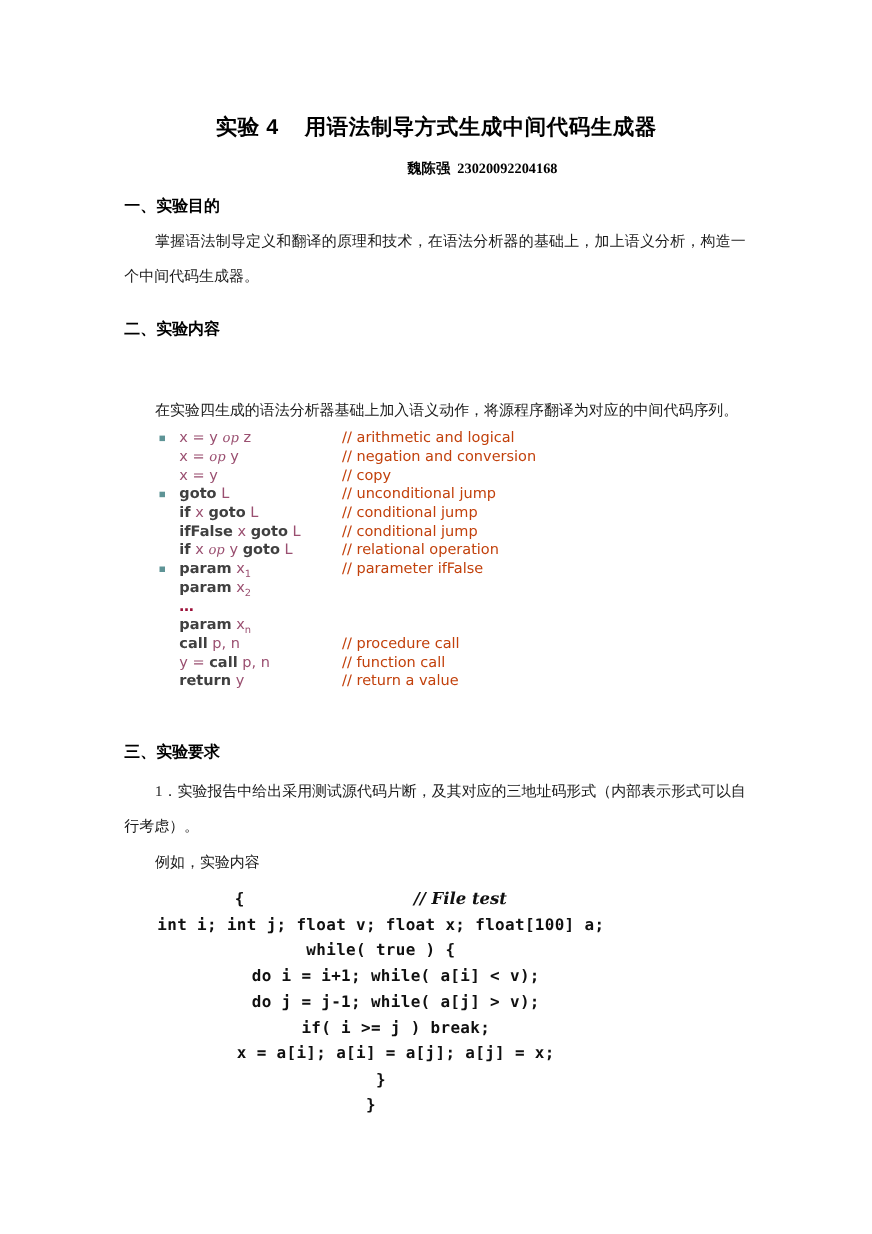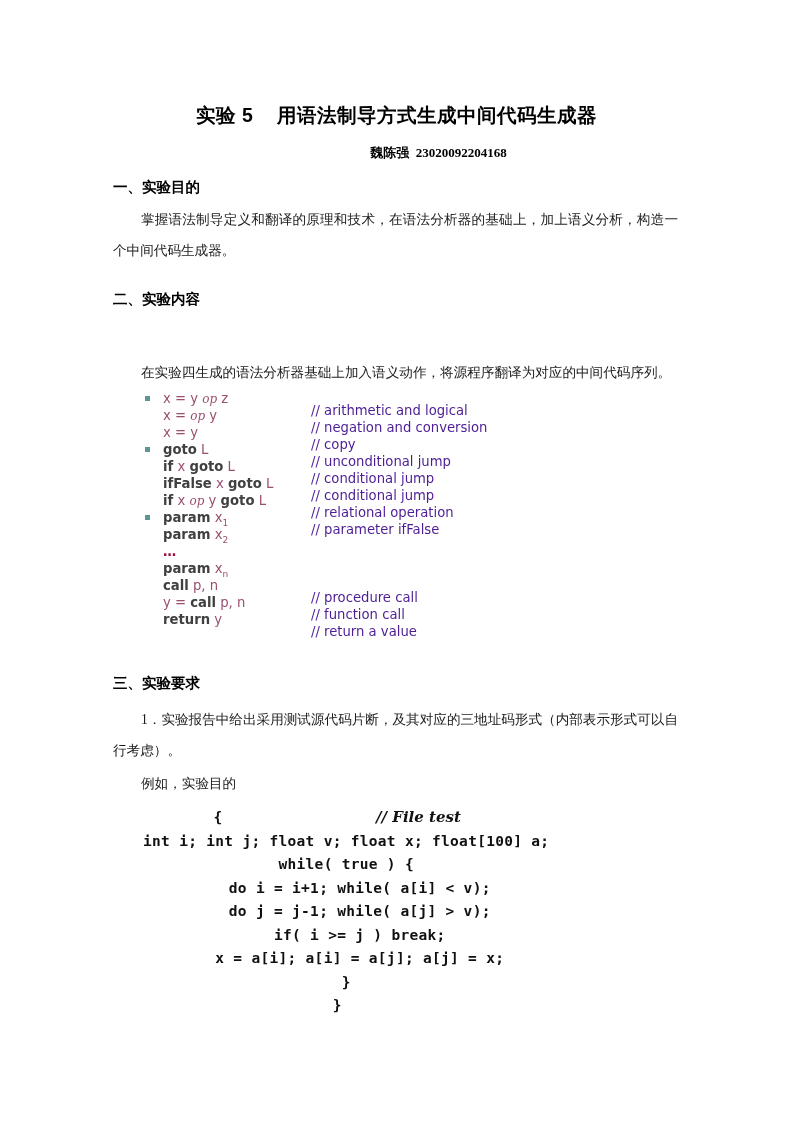--- a/index.html
+++ b/index.html
@@ -106,22 +106,22 @@
   .code-col {
     position: absolute;
     left: 22px;
     top: 0;
     color: #9a4f70;
     white-space: pre;
   }
   .cmt-col {
     position: absolute;
     left: 170px;
-    top: 12px;
-    color: #4c1d95;
+    top: 0;
+    color: #c2410c;
     white-space: pre;
   }
   .kw {
     color: #404040;
     font-weight: bold;
   }
   .op-it {
     font-style: italic;
     font-family: "DejaVu Serif", "Liberation Serif", serif;
     font-size: 12px;
@@ -157,21 +157,21 @@
     font-weight: bold;
     font-size: 15px;
     letter-spacing: 0;
   }
 </style>
 </head>
 <body>
 
 <div class="page">
 
-  <div class="doc-title">实验 5    用语法制导方式生成中间代码生成器</div>
+  <div class="doc-title">实验 4    用语法制导方式生成中间代码生成器</div>
 
   <div class="doc-byline">魏陈强  23020092204168</div>
 
   <div class="sec-head" id="sec1-head">一、实验目的</div>
 
   <div class="body-par" id="par1">掌握语法制导定义和翻译的原理和技术，在语法分析器的基础上，加上语义分析，构造一个中间代码生成器。</div>
 
   <div class="sec-head" id="sec2-head">二、实验内容</div>
 
   <div class="body-par" id="par2">在实验四生成的语法分析器基础上加入语义动作，将源程序翻译为对应的中间代码序列。</div>
@@ -190,17 +190,17 @@
       <div class="listing-row"><span class="code-col"><b class="kw">param</b> x<span class="sub">n</span></span></div>
       <div class="listing-row"><span class="code-col"><b class="kw">call</b> p, n</span><span class="cmt-col">// procedure call</span></div>
       <div class="listing-row"><span class="code-col">y = <b class="kw">call</b> p, n</span><span class="cmt-col">// function call</span></div>
       <div class="listing-row"><span class="code-col"><b class="kw">return</b> y</span><span class="cmt-col">// return a value</span></div>
     </div>
 
   <div class="sec-head" id="sec3-head">三、实验要求</div>
 
   <div class="body-par" id="par3">1．实验报告中给出采用测试源代码片断，及其对应的三地址码形式（内部表示形式可以自行考虑）。</div>
 
-  <div class="body-par" id="par4">例如，实验目的</div>
+  <div class="body-par" id="par4">例如，实验内容</div>
 
   <div class="prog" id="program-fragment"><div class="prog-line">{                 <i class="file-cmt">// File test</i></div><div class="prog-line">  int i; int j; float v; float x; float[100] a;</div><div class="prog-line">  while( true ) {</div><div class="prog-line">     do i = i+1; while( a[i] &lt; v);</div><div class="prog-line">     do j = j-1; while( a[j] &gt; v);</div><div class="prog-line">     if( i &gt;= j ) break;</div><div class="prog-line">     x = a[i]; a[i] = a[j]; a[j] = x;</div><div class="prog-line">  }</div><div class="prog-line">}</div></div>
 
 </div>
 
 </body></html>

